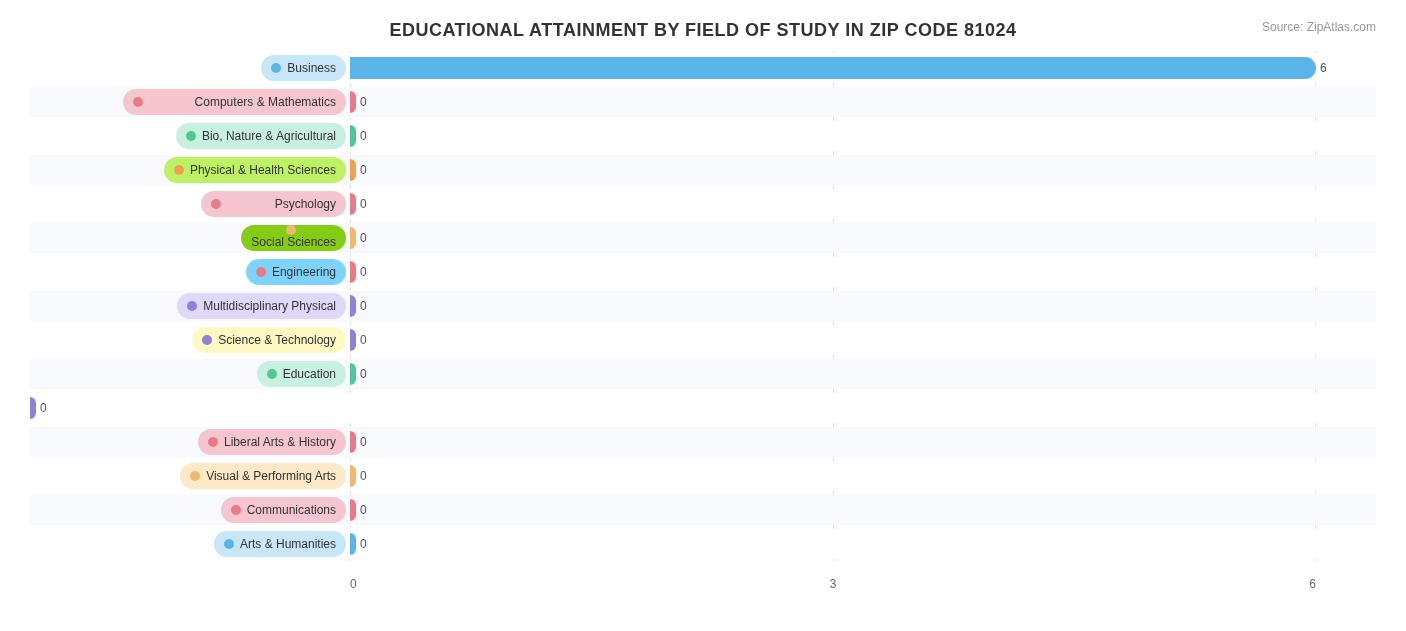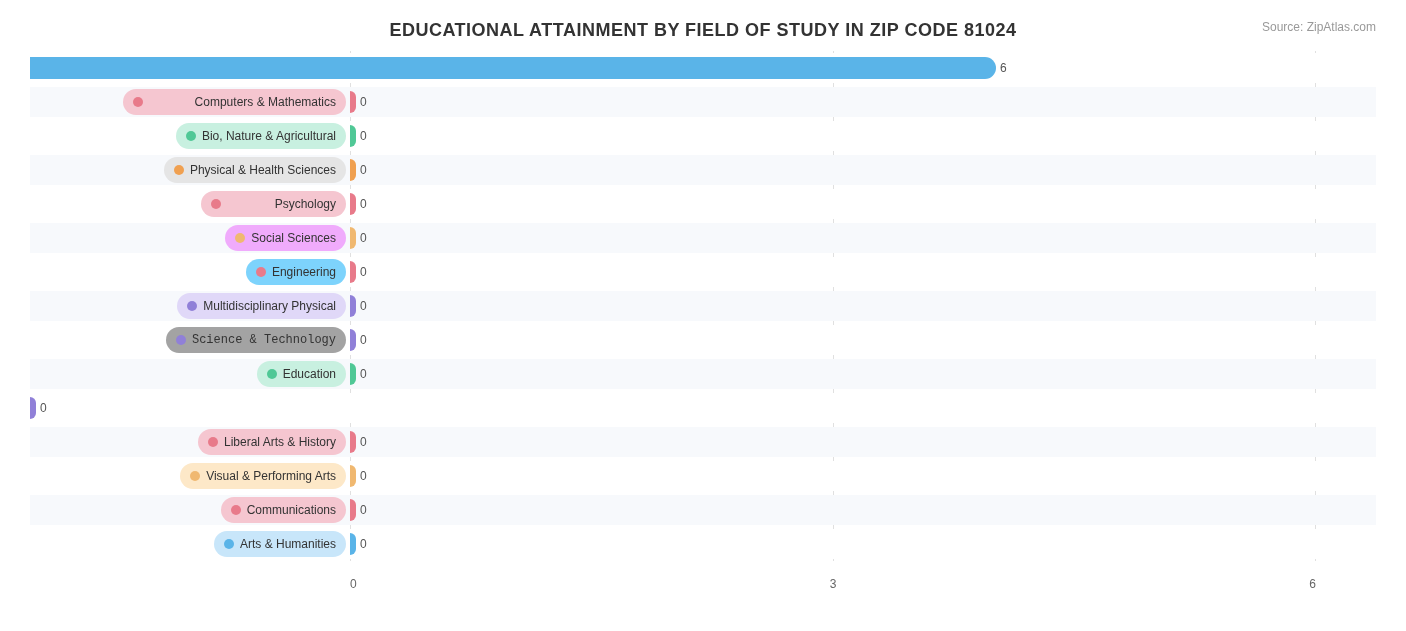--- a/index.html
+++ b/index.html
@@ -134,41 +134,41 @@
     .color-business-bar { background: #5ab4e8; }
 
     .color-computers-pill { background: #f5c6d0; gap: 46px; }
     .color-computers-dot { background: #e87a8a; }
     .color-computers-bar { background: #e87a8a; }
 
     .color-bio-pill { background: #c8f0e0; }
     .color-bio-dot { background: #50c896; }
     .color-bio-bar { background: #50c896; }
 
-    .color-physical-pill { background: #e5e5e5; }
+    .color-physical-pill { background: #bef264; }
     .color-physical-dot { background: #f0a050; }
     .color-physical-bar { background: #f0a050; }
 
     .color-psychology-pill { background: #f5c6d0; gap: 48px; }
     .color-psychology-dot { background: #e87a8a; }
     .color-psychology-bar { background: #e87a8a; }
 
-    .color-social-pill { background: #f0abfc; }
+    .color-social-pill { background: #84cc16; flex-direction: column; }
     .color-social-dot { background: #f0b870; }
     .color-social-bar { background: #f0b870; }
 
     .color-engineering-pill { background: #7dd3fc; }
     .color-engineering-dot { background: #e87a8a; }
     .color-engineering-bar { background: #e87a8a; }
 
     .color-multi-pill { background: #e0d8f8; }
     .color-multi-dot { background: #9080d8; }
     .color-multi-bar { background: #9080d8; }
 
-    .color-science-pill { background: #a3a3a3; font-family: Liberation Mono, monospace; }
+    .color-science-pill { background: #fef9c3; }
     .color-science-dot { background: #9080d8; }
     .color-science-bar { background: #9080d8; }
 
     .color-education-pill { background: #c8f0e0; }
     .color-education-dot { background: #50c896; }
     .color-education-bar { background: #50c896; }
 
     .color-literature-pill { background: #e0d8f8; }
     .color-literature-dot { background: #9080d8; }
     .color-literature-bar { background: #9080d8; }
@@ -206,20 +206,26 @@
   <div class="chart-area">
 
     <div class="grid-lines">
       <div class="grid-line"></div>
       <div class="grid-line"></div>
       <div class="grid-line"></div>
     </div>
 
     <div class="bars-area" id="bars-area">
     <div class="bar-row">
+          <div class="bar-label-area">
+            <div class="bar-pill color-business-pill">
+              <div class="dot color-business-dot"></div>
+              <span>Business</span>
+            </div>
+          </div>
           <div class="bar-fill-area">
             <div class="bar-fill color-business-bar" style="width: 966px;"></div>
             <span class="bar-value">6</span>
           </div>
         </div>
         <div class="bar-row">
           <div class="bar-label-area">
             <div class="bar-pill color-computers-pill">
               <div class="dot color-computers-dot"></div>
               <span>Computers &amp; Mathematics</span>

